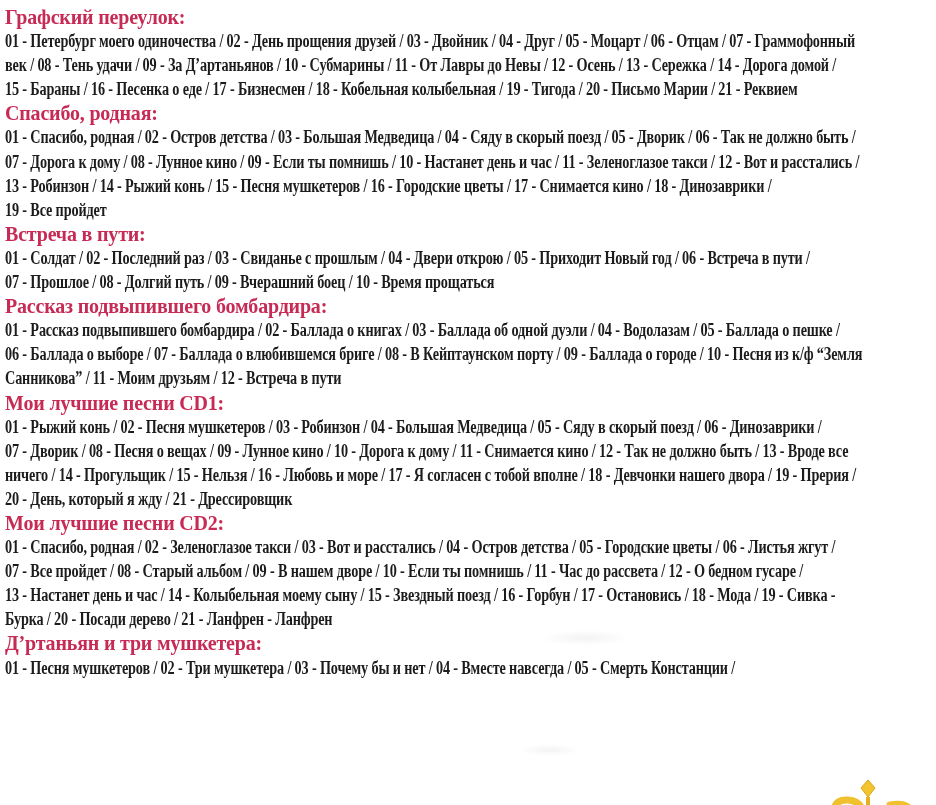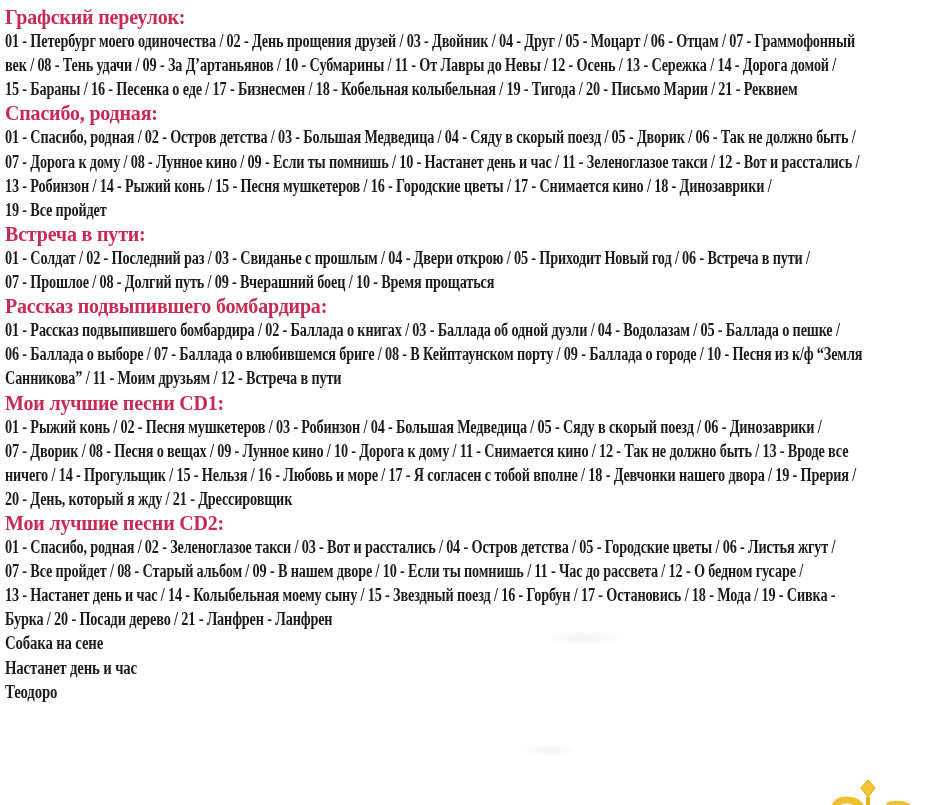--- a/index.html
+++ b/index.html
@@ -94,24 +94,23 @@
       <p class="row track-line">ничего / 14 - Прогульщик / 15 - Нельзя / 16 - Любовь и море / 17 - Я согласен с тобой вполне / 18 - Девчонки нашего двора / 19 - Прерия /</p>
       <p class="row track-line">20 - День, который я жду / 21 - Дрессировщик</p>
     </section>
     <section class="album-section">
       <h2 class="row album-heading">Мои лучшие песни CD2:</h2>
       <p class="row track-line">01 - Спасибо, родная / 02 - Зеленоглазое такси / 03 - Вот и расстались / 04 - Остров детства / 05 - Городские цветы / 06 - Листья жгут /</p>
       <p class="row track-line">07 - Все пройдет / 08 - Старый альбом / 09 - В нашем дворе / 10 - Если ты помнишь / 11 - Час до рассвета / 12 - О бедном гусаре /</p>
       <p class="row track-line">13 - Настанет день и час / 14 - Колыбельная моему сыну / 15 - Звездный поезд / 16 - Горбун / 17 - Остановись / 18 - Мода / 19 - Сивка -</p>
       <p class="row track-line">Бурка / 20 - Посади дерево / 21 - Ланфрен - Ланфрен</p>
     </section>
-    <section class="album-section standalone">
-      <p class="row track-line">Собака на сене</p>
-      <p class="row track-line">Настанет день и час</p>
-      <p class="row track-line">Теодоро</p>
+    <section class="album-section">
+      <h2 class="row album-heading">Д’ртаньян и три мушкетера:</h2>
+      <p class="row track-line">01 - Песня мушкетеров / 02 - Три мушкетера / 03 - Почему бы и нет / 04 - Вместе навсегда / 05 - Смерть Констанции /</p>
     </section>
   </main>
 
 <div class="smudge s1"></div>
 <div class="smudge s2"></div>
 
 <div class="logo">
   <svg width="92" height="42" viewBox="0 0 92 42" xmlns="http://www.w3.org/2000/svg">
 
     <path d="M40 1 L47 9 L40 18 L33 9 Z" fill="#f2c430" stroke="#d9a414" stroke-width="1"></path>

